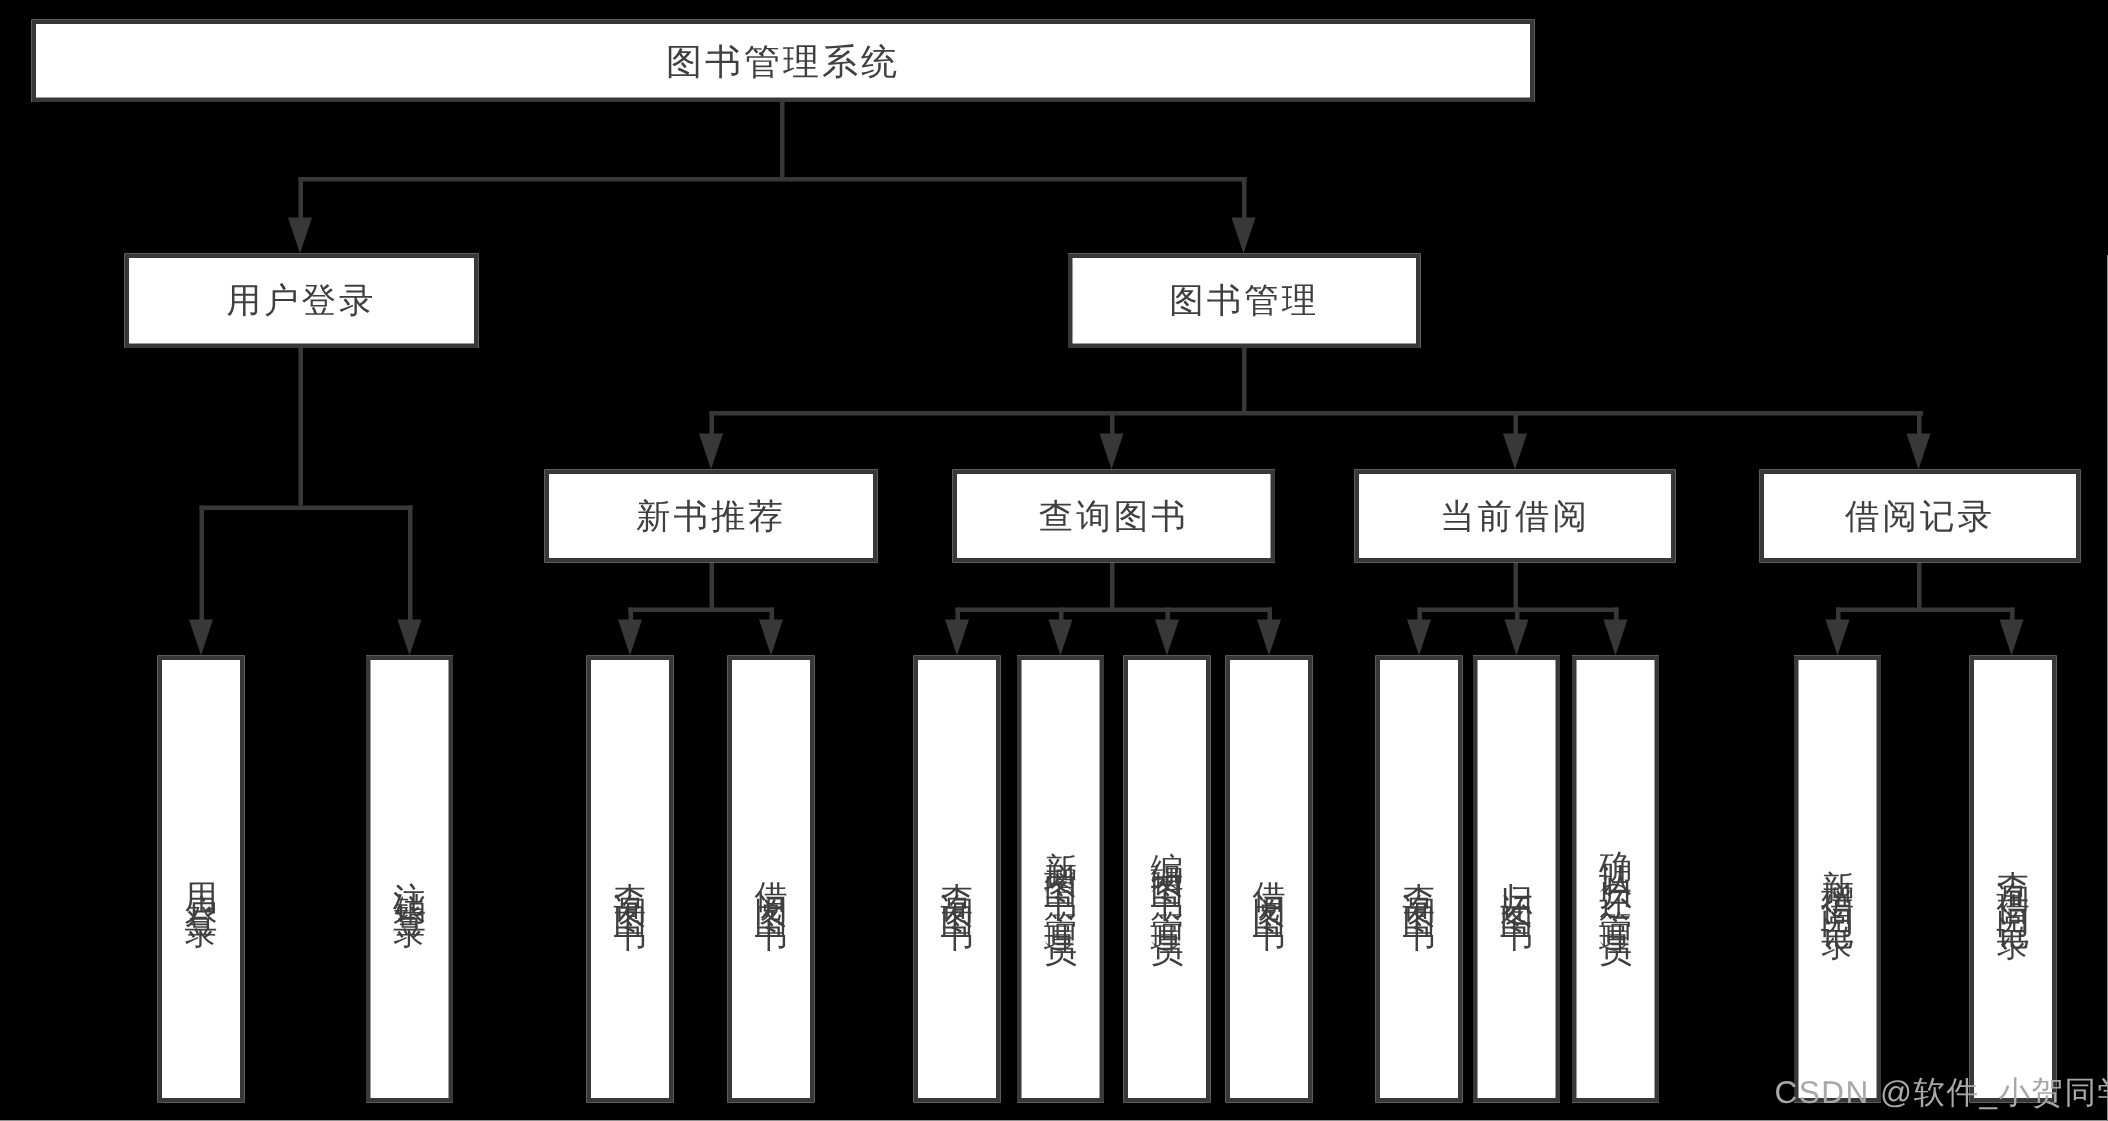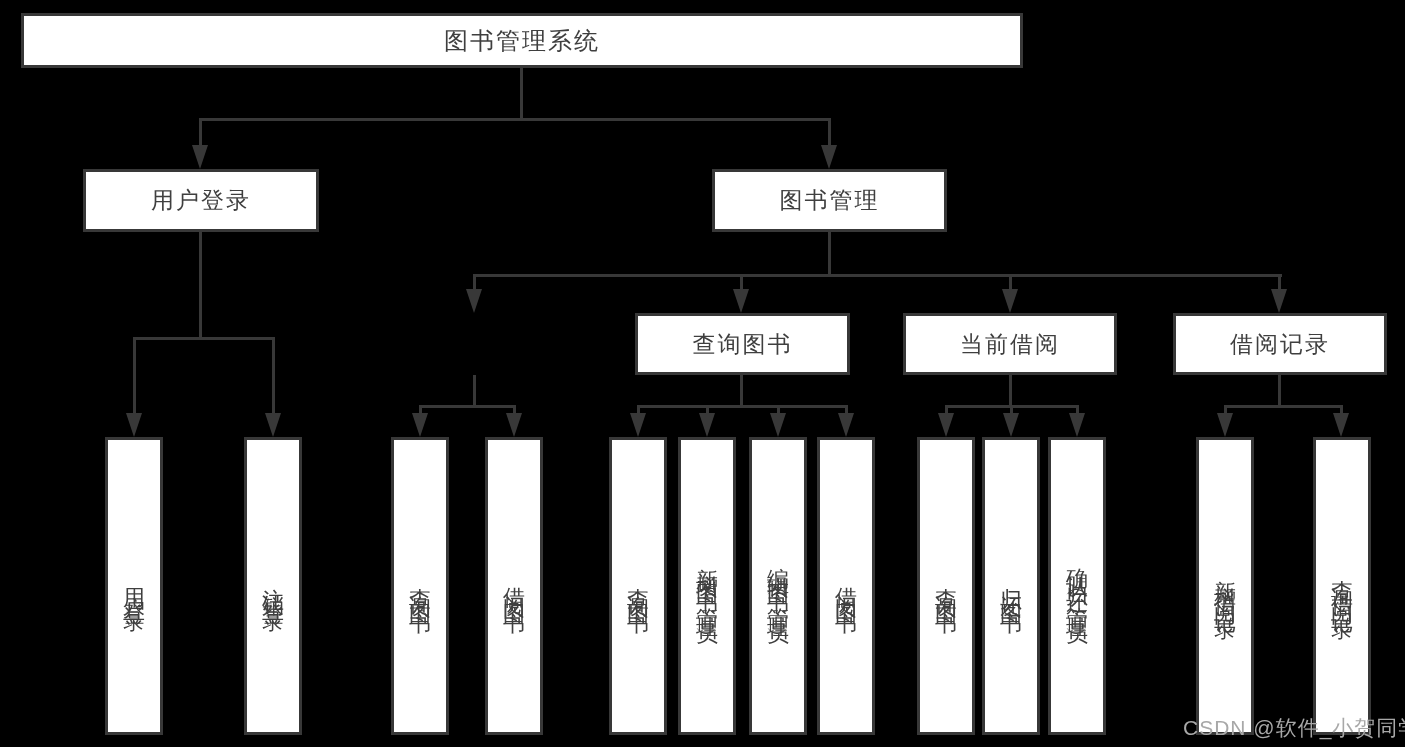--- a/index.html
+++ b/index.html
@@ -86,20 +86,23 @@
   <div class="hline" style="left:473px; top:274px; width:809px;"></div>
   <div class="vline" style="left:473px; top:274px; height:18px;"></div>
   <div class="arrow" style="left:466px; top:289px;"></div>
   <div class="vline" style="left:740px; top:274px; height:18px;"></div>
   <div class="arrow" style="left:733px; top:289px;"></div>
   <div class="vline" style="left:1009px; top:274px; height:18px;"></div>
   <div class="arrow" style="left:1002px; top:289px;"></div>
   <div class="vline" style="left:1278px; top:274px; height:18px;"></div>
   <div class="arrow" style="left:1271px; top:289px;"></div>
 
+  <div class="node node-h" style="left:363px; top:313px; width:222px; height:62px;">
+    <span>新书推荐</span>
+  </div>
   <div class="node node-h" style="left:635px; top:313px; width:215px; height:62px;">
     <span>查询图书</span>
   </div>
   <div class="node node-h" style="left:903px; top:313px; width:214px; height:62px;">
     <span>当前借阅</span>
   </div>
   <div class="node node-h" style="left:1173px; top:313px; width:214px; height:62px;">
     <span>借阅记录</span>
   </div>
 

